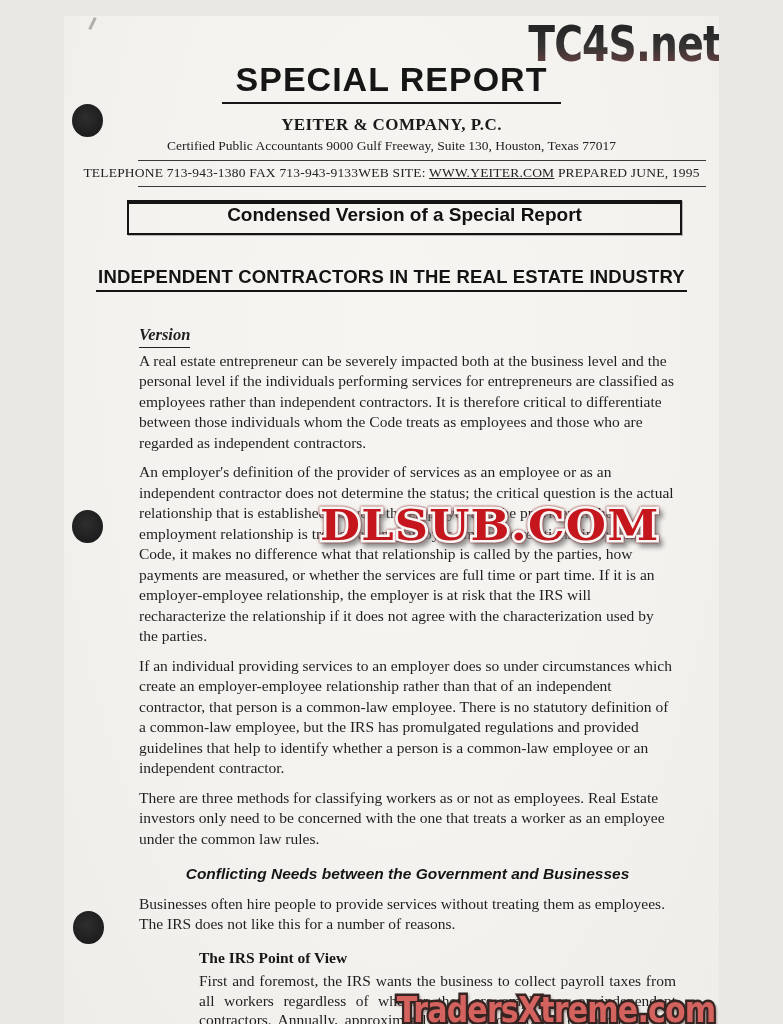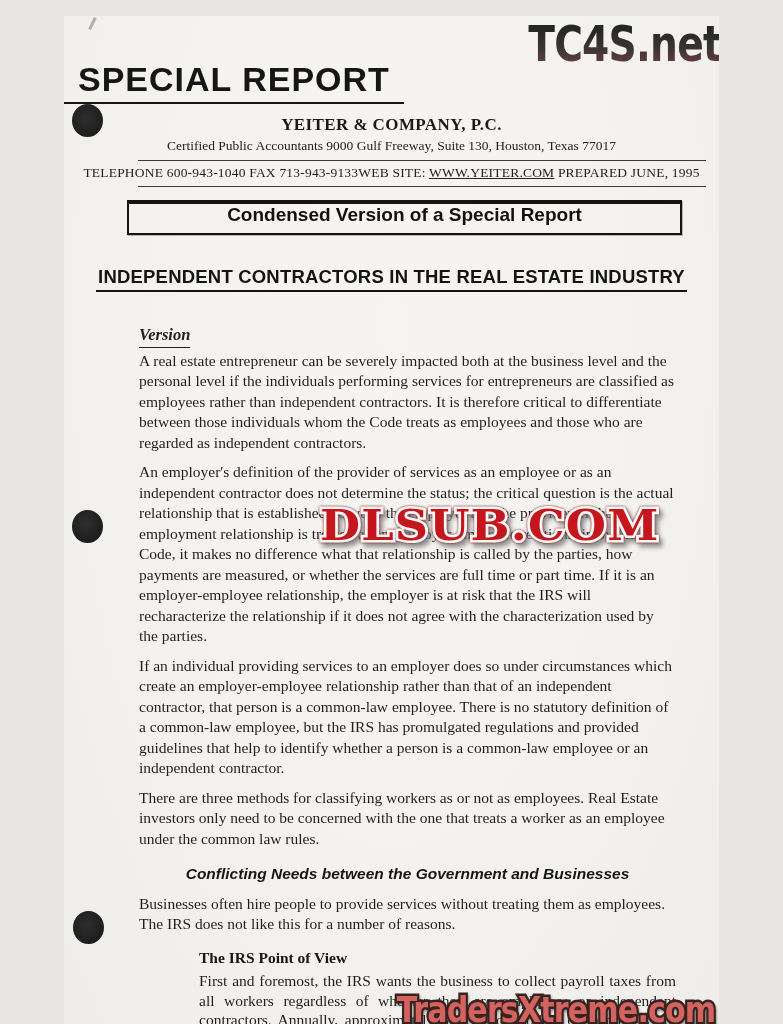--- a/index.html
+++ b/index.html
@@ -79,21 +79,21 @@
     letter-spacing: -1px;
     color: #d4625e;
     -webkit-text-stroke: 5px #362422;
     paint-order: stroke fill;
     transform: scaleX(0.86);
     transform-origin: 100% 0;
     filter: drop-shadow(1px 2px 1px rgba(55,36,34,0.45));
     white-space: nowrap;
   }
   
-  .title-row { padding-top: 44px; }
+  .title-row { text-align: center; padding-top: 44px; }
   .title-row .title {
     display: inline-block;
     font-family: "Liberation Sans", sans-serif;
     font-weight: 700;
     font-size: 34px;
     letter-spacing: 1px;
     color: #161616;
     border-bottom: 2px solid #161616;
     padding: 0 14px 3px 14px;
   }
@@ -209,21 +209,21 @@
 
   <div class="wm-tc4s">TC4S.net</div>
 
   <div class="title-row">
     <span class="title">SPECIAL REPORT</span>
   </div>
   <div class="company">YEITER &amp; COMPANY, P.C.</div>
   <div class="company-subline">Certified Public Accountants 9000 Gulf Freeway, Suite 130, Houston, Texas 77017</div>
   <hr class="rule">
   <div class="contact-line">
-    <span>TELEPHONE 600-943-1040  FAX 713-943-9133WEB SITE: </span><span class="website">WWW.YEITER.COM</span><span>  PREPARED JUNE, 1995</span>
+    <span>TELEPHONE 713-943-1380  FAX 713-943-9133WEB SITE: </span><span class="website">WWW.YEITER.COM</span><span>  PREPARED JUNE, 1995</span>
   </div>
   <hr class="rule rule2">
 
   <div class="notice-box">
     <div class="nb-title">Condensed Version of a Special Report</div>
   </div>
 
   <div class="main-heading-row">
     <span class="main-heading">INDEPENDENT CONTRACTORS IN THE REAL ESTATE INDUSTRY</span>
   </div>

